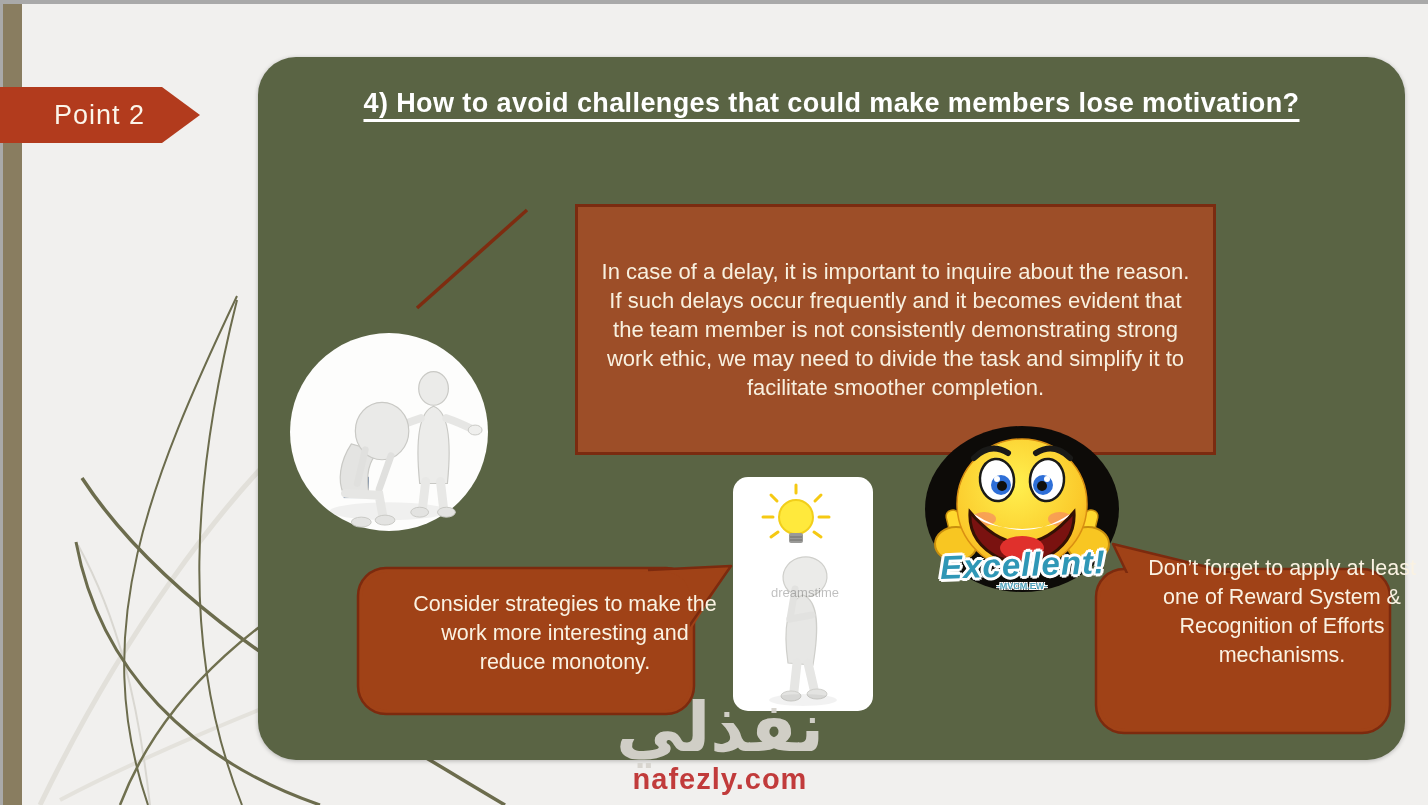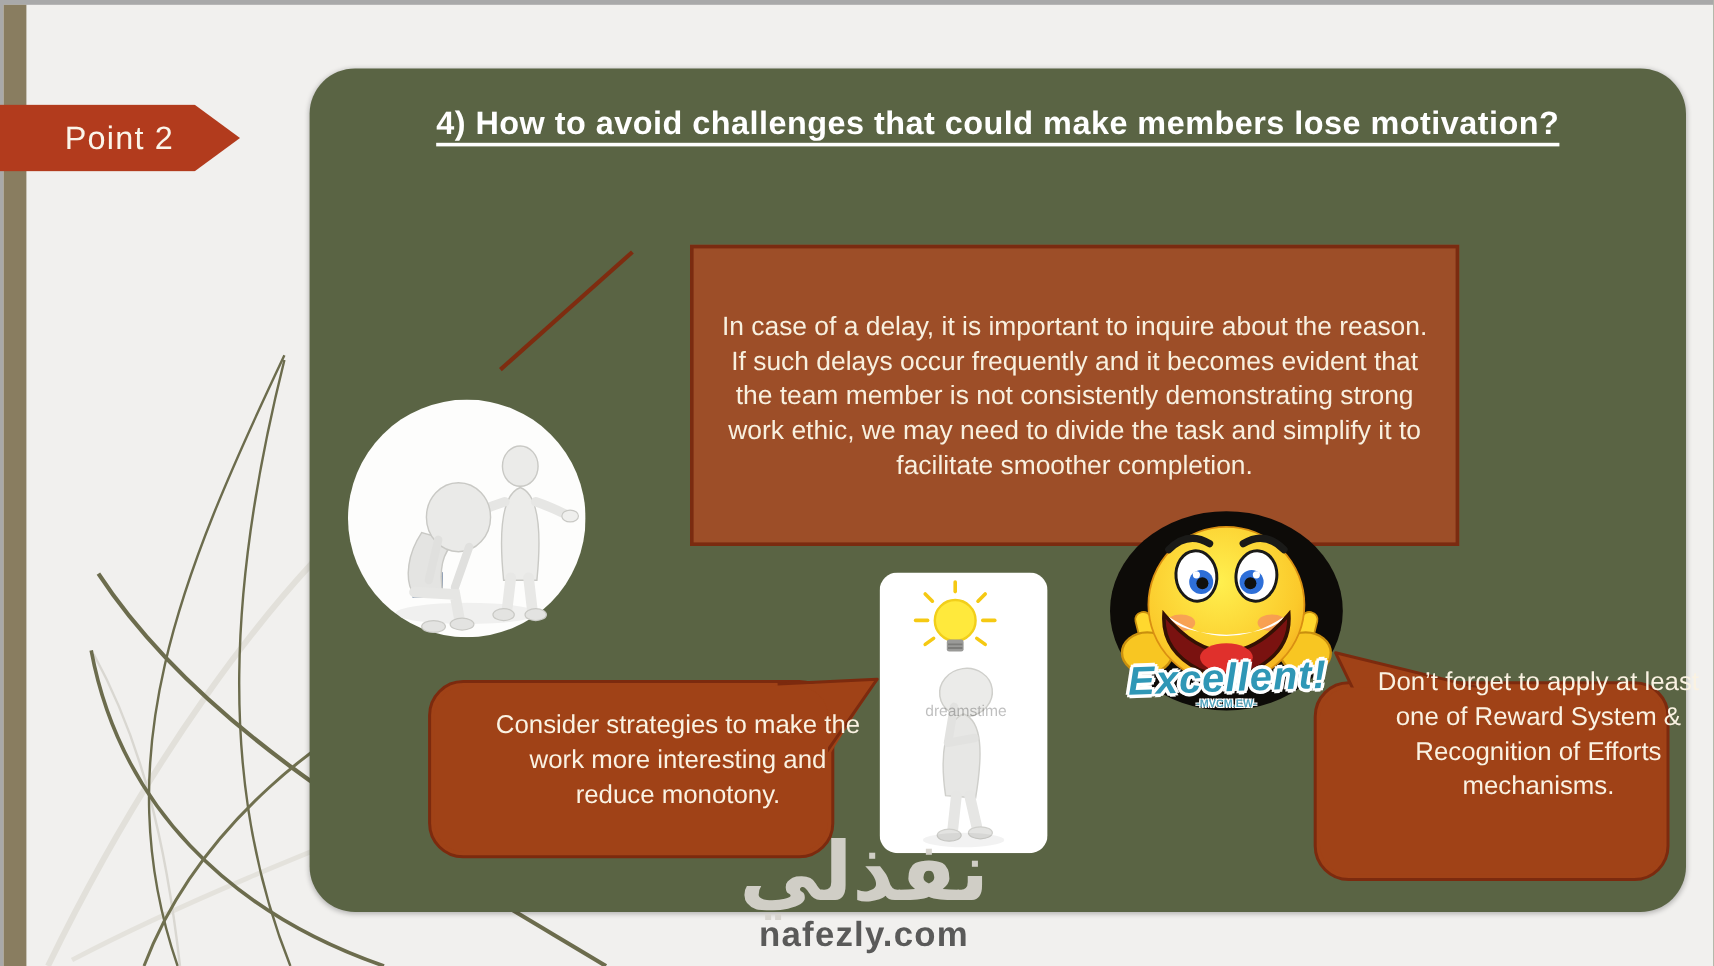--- a/index.html
+++ b/index.html
@@ -74,21 +74,21 @@
   }
 
   
   .wm-arabic{
     left:540px;top:688px;width:360px;text-align:center;direction:rtl;
     font-family:"DejaVu Sans",sans-serif;font-weight:bold;font-size:68px;
     color:#d7d4ce;opacity:.95;
   }
   .wm-site{
     left:540px;top:763px;width:360px;text-align:center;
-    font-size:29px;letter-spacing:1px;color:#404040;font-weight:bold;opacity:.85;
+    font-size:29px;letter-spacing:1px;color:#b91c1c;font-weight:bold;opacity:.85;
   }
 </style>
 </head>
 <body>
 
 <div class="abs top-strip"></div>
 <div class="abs left-sliver"></div>
 <div class="abs tan-bar"></div>
 
 <svg class="abs grass" viewBox="0 0 1428 805">

